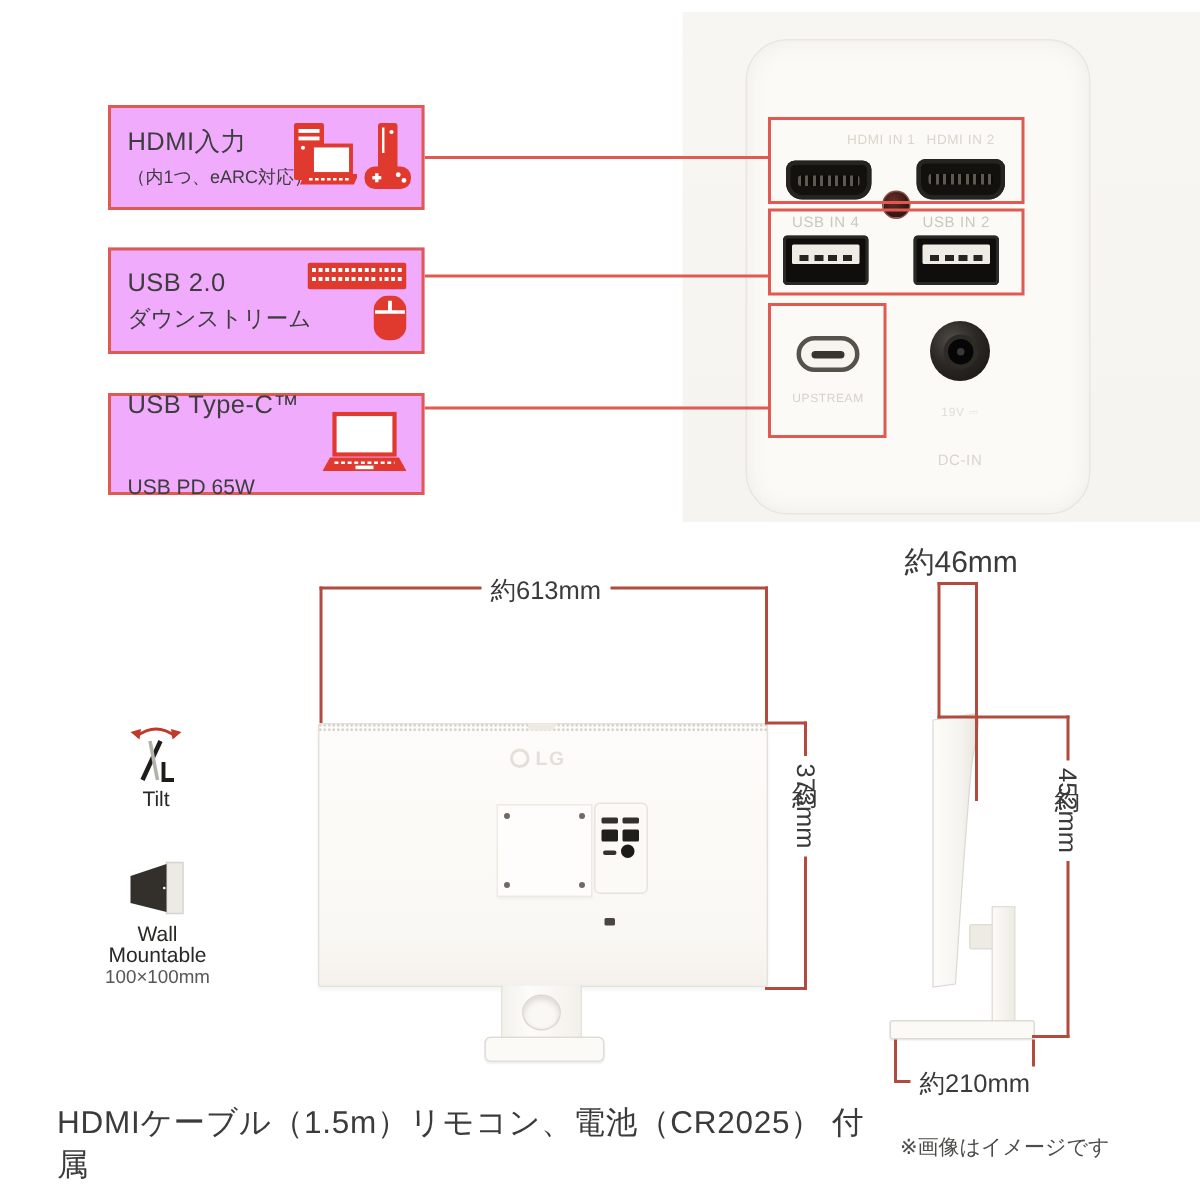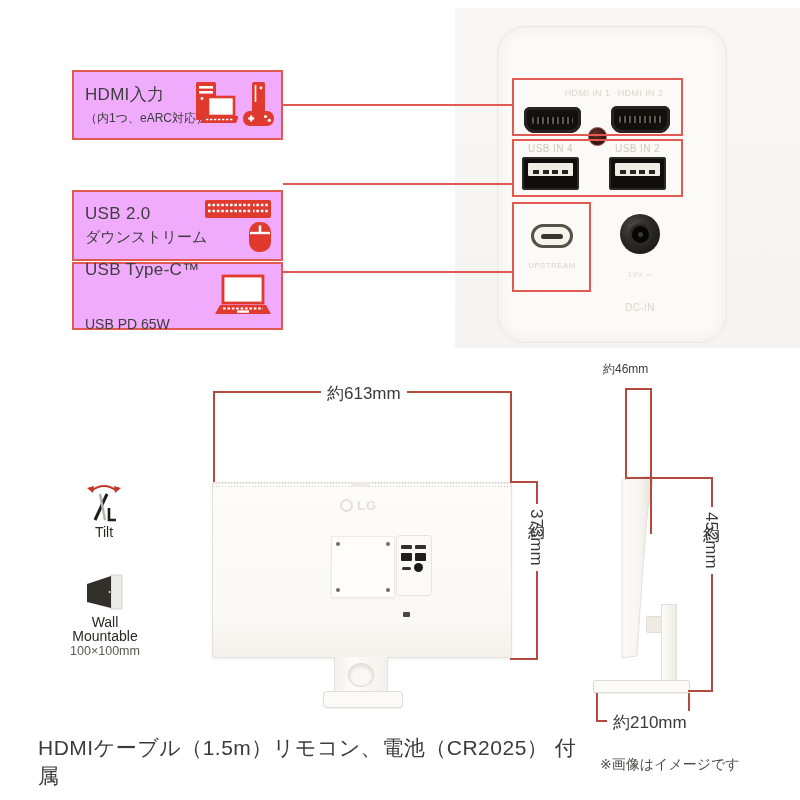--- a/index.html
+++ b/index.html
@@ -160,21 +160,21 @@
         <circle cx="19" cy="6" r="1.4" fill="#fff"></circle>
         <rect x="1" y="29" width="31" height="15" rx="7" fill="#e0392e"></rect>
         <rect x="6.2" y="35.4" width="6" height="2.2" fill="#fff"></rect>
         <rect x="8.1" y="33.5" width="2.2" height="6" fill="#fff"></rect>
         <circle cx="23.5" cy="34.5" r="1.6" fill="#fff"></circle>
         <circle cx="27.3" cy="38.3" r="1.6" fill="#fff"></circle>
       </svg>
     </div>
   </div>
 
-  <div class="callout" style="left:72px;top:165px;width:211px;height:71px;margin-top:25px;">
+  <div class="callout" style="left:72px;top:165px;width:211px;height:71px;">
     <div class="txt">
       <span class="c-title">USB 2.0</span>
       <span class="c-sub md">ダウンストリーム</span>
     </div>
     <div class="c-icons" style="flex-direction:column;align-items:flex-end;justify-content:center;gap:4px;right:10px;">
       <svg width="66" height="18" viewBox="0 0 66 18">
         <rect x="0" y="0" width="66" height="18" rx="2" fill="#e0392e"></rect>
         <line x1="3" y1="5" x2="63" y2="5" stroke="#fff" stroke-width="2.6" stroke-dasharray="2.6 1.8"></line>
         <line x1="3" y1="11" x2="63" y2="11" stroke="#fff" stroke-width="2.6" stroke-dasharray="2.6 1.8"></line>
         <rect x="46" y="2.5" width="2" height="13" fill="#e0392e"></rect>
@@ -245,21 +245,21 @@
           <stop offset="0.6" stop-color="#f6f4ef"></stop>
           <stop offset="1" stop-color="#e7e4dd"></stop>
       </linearGradient>
     </defs>
     <path d="M12,6 L40,2 Q43,4 42,11 L38,34 C34,75 30,135 27,182 L12,184 Z" fill="url(#sideGrad)" stroke="#dbd8d1" stroke-width="0.8"></path>
   </svg>
   <div class="hinge"></div>
   <div class="col-side"></div>
   <div class="base-side"></div>
 
-  <div class="dlabel" style="left:603px;top:361px;font-size:12px;">約46mm</div>
+  <div class="dlabel" style="left:603px;top:361px;font-size:20px;">約46mm</div>
   <div class="dline" style="left:625px;top:388px;width:27px;height:2px;"></div>
   <div class="dline" style="left:625px;top:388px;width:2px;height:91px;"></div>
   <div class="dline" style="left:650px;top:388px;width:2px;height:146px;"></div>
 
   <div class="dline" style="left:625px;top:477px;width:88px;height:2px;"></div>
   <div class="dline" style="left:711px;top:477px;width:2px;height:215px;"></div>
   <div class="dline" style="left:688px;top:690px;width:25px;height:2px;"></div>
   <div class="dlabel vert" style="left:700px;top:507px;">約452mm</div>
 
   <div class="dline" style="left:596px;top:693px;width:2px;height:29px;"></div>

